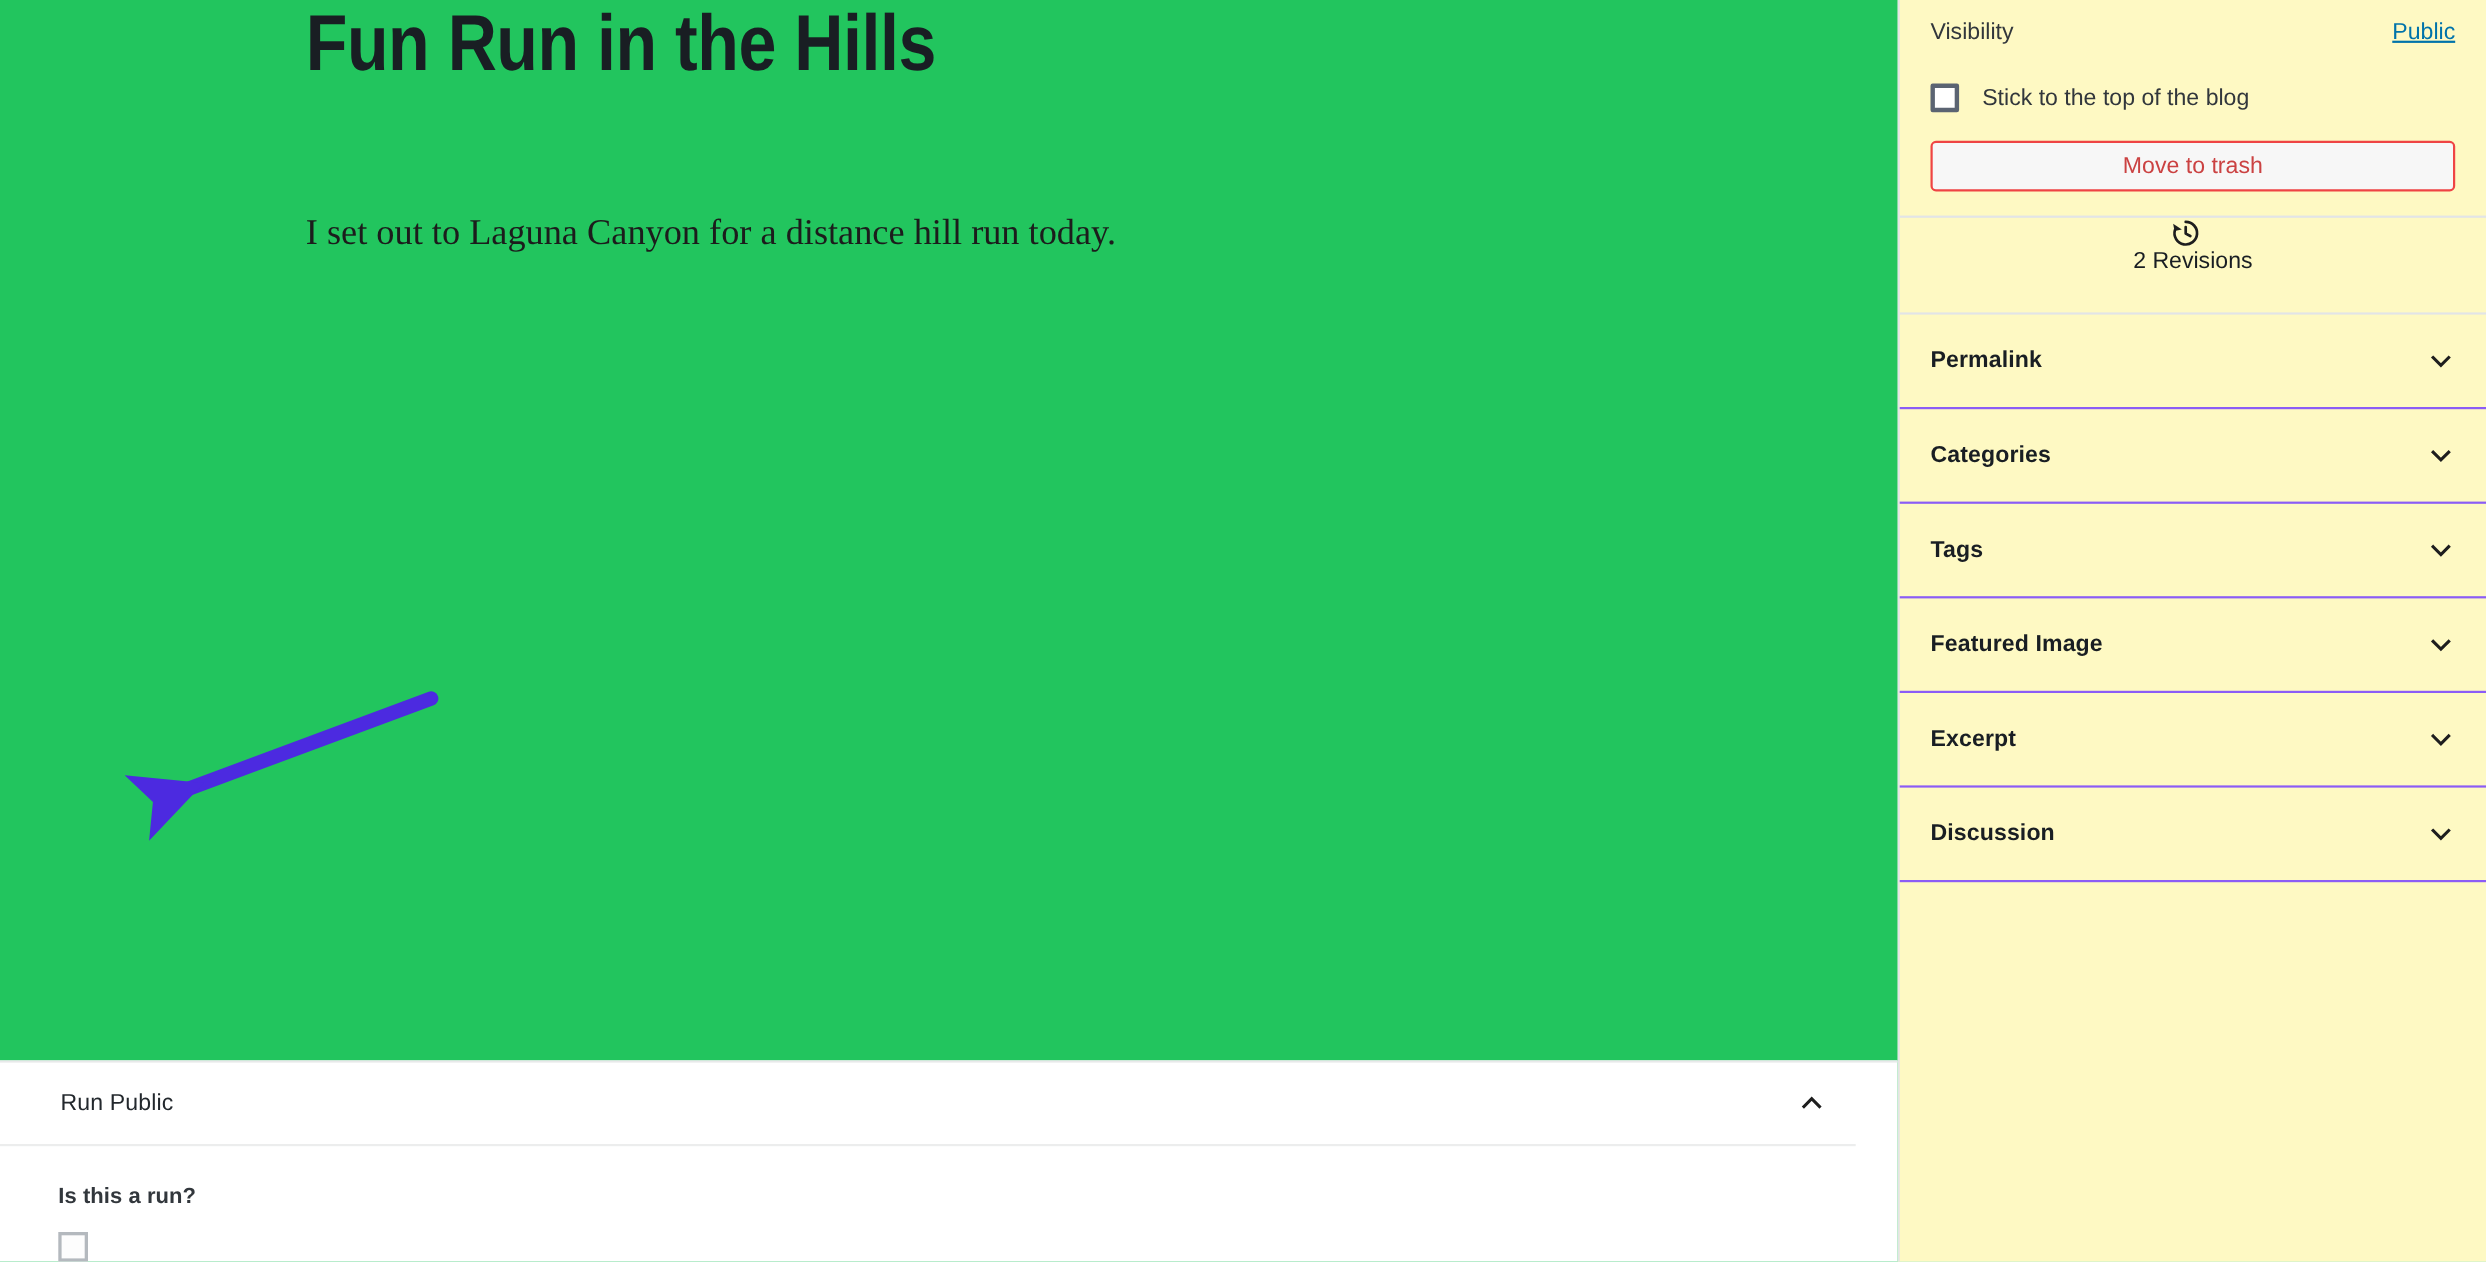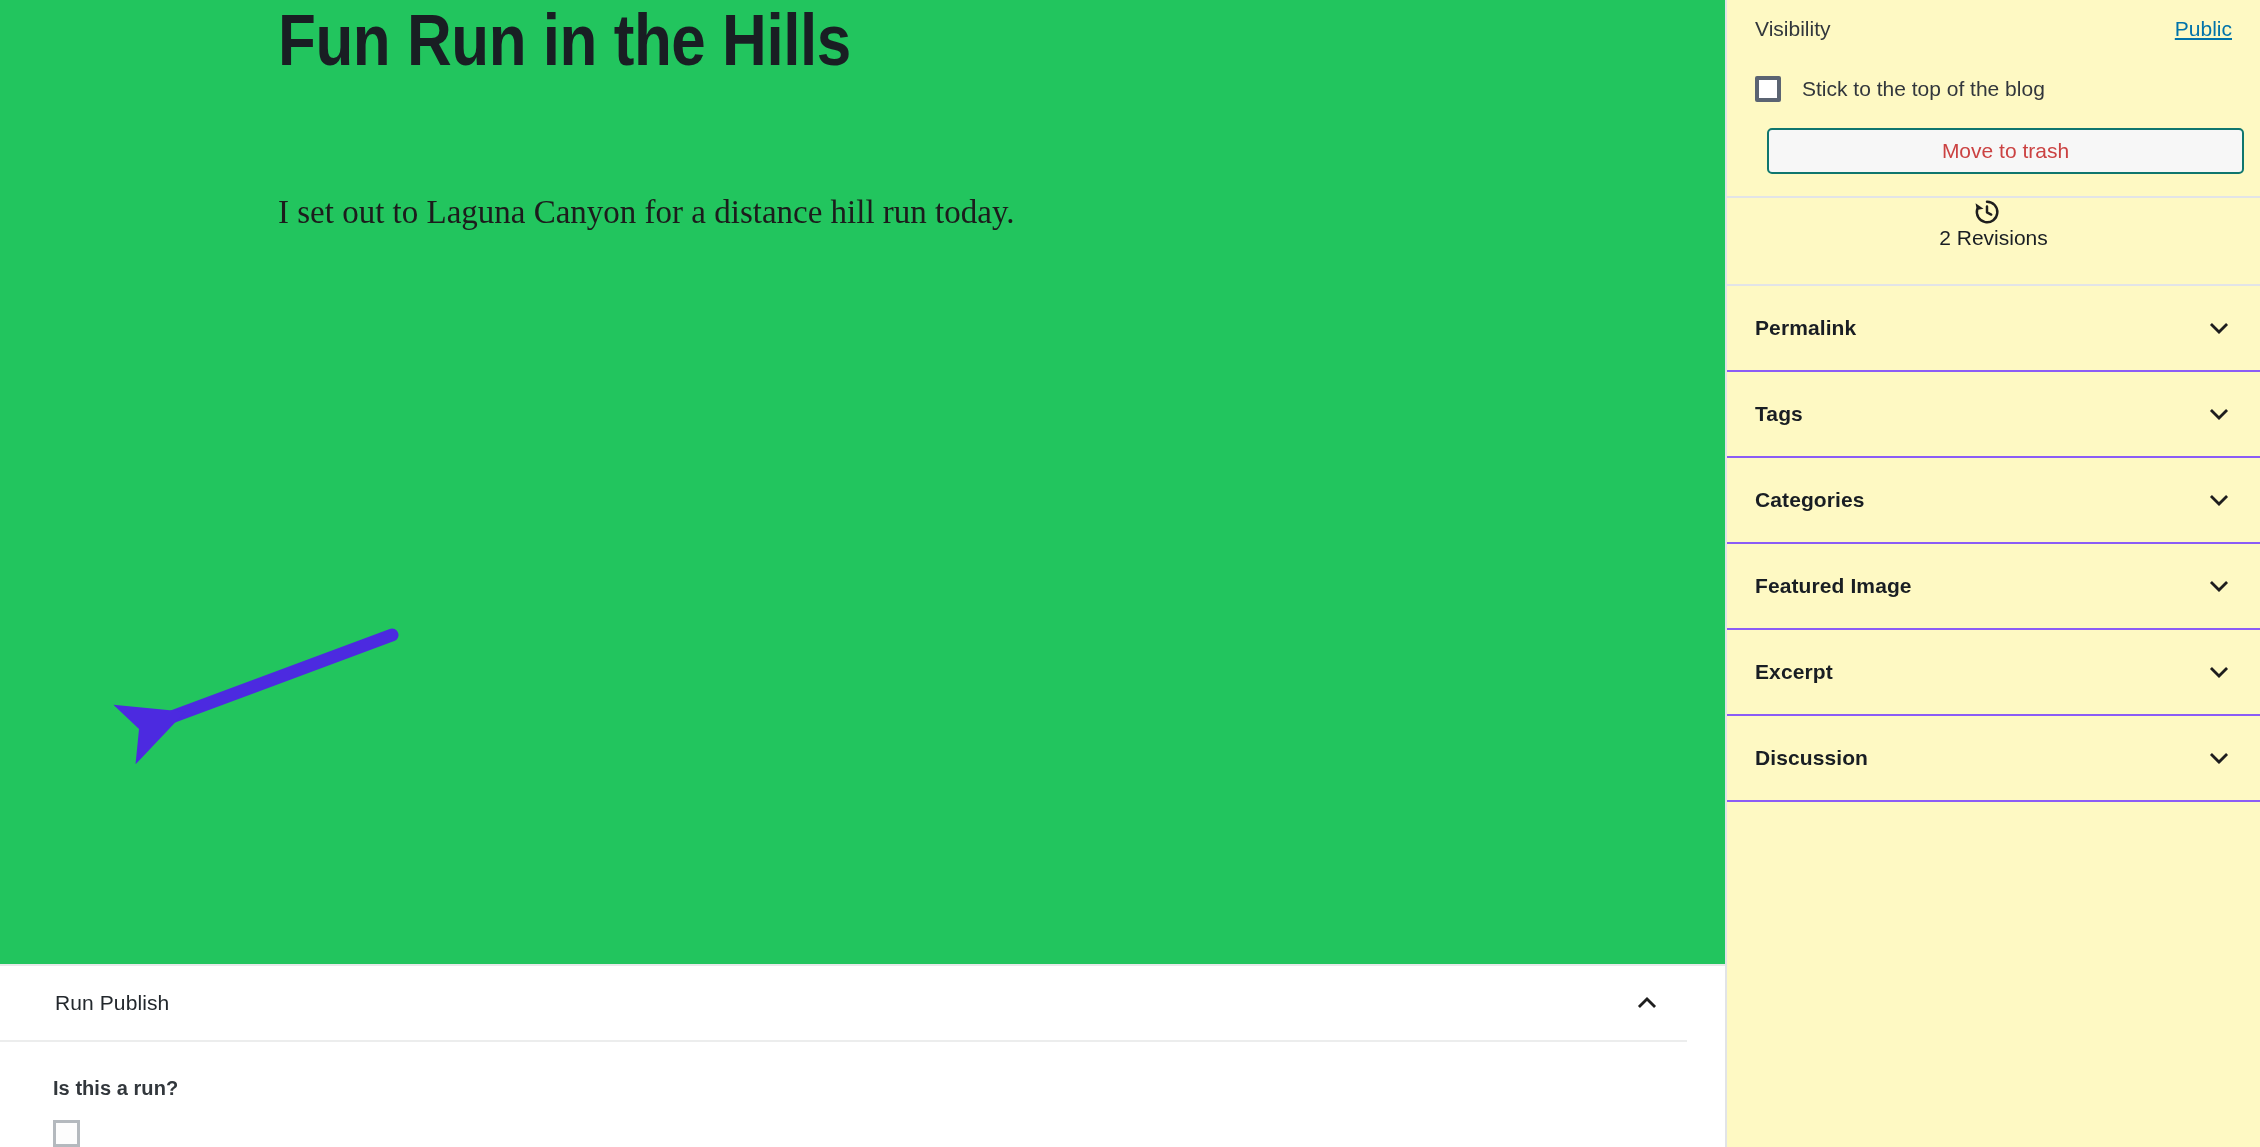--- a/index.html
+++ b/index.html
@@ -187,24 +187,24 @@
 
   .sticky-label {
     margin-left: 21px;
     font-size: 21px;
     color: #32373c;
   }
 
   .trash-button {
     display: block;
     width: 100%;
-    margin: 14px 0 22px 12px;
+    margin: 14px 0 22px 0;
     height: 46px;
     background: #f7f7f7;
-    border: 2px solid #0f766e;
+    border: 2px solid #ef4444;
     border-radius: 5px;
     color: #cb4242;
     font-family: "Liberation Sans", sans-serif;
     font-size: 21px;
     cursor: pointer;
     padding: 0;
   }
 
   .revisions-row {
     display: flex;
@@ -265,21 +265,21 @@
 
   <div class="editor-area">
 
     <div class="post-canvas">
       <h1 class="post-title">Fun Run in the Hills</h1>
       <p class="post-paragraph">I set out to Laguna Canyon for a distance hill run today.</p>
     </div>
 
     <div class="meta-box">
       <div class="meta-box-header">
-        <span class="meta-box-title">Run Publish</span>
+        <span class="meta-box-title">Run Public</span>
         <button class="meta-box-toggle">
           <svg class="chev" width="26" height="26" viewBox="0 0 24 24">
             <path d="M5.5 14.7 L12 8.2 L18.5 14.7" fill="none" stroke="#1e1e1e" stroke-width="2.6" stroke-linecap="square" stroke-linejoin="miter"></path>
           </svg>
         </button>
       </div>
       <div class="meta-box-body">
         <label class="field-label">Is this a run?</label>
         <span class="field-checkbox"></span>
       </div>
@@ -315,28 +315,28 @@
     </div>
 
     <div class="panel-row">
       <span class="panel-row-title">Permalink</span>
       <svg class="chev" width="26" height="26" viewBox="0 0 24 24">
         <path d="M5.5 9.3 L12 15.8 L18.5 9.3" fill="none" stroke="#1e1e1e" stroke-width="2.6" stroke-linecap="square" stroke-linejoin="miter"></path>
       </svg>
     </div>
 
     <div class="panel-row">
+      <span class="panel-row-title">Categories</span>
+      <svg class="chev" width="26" height="26" viewBox="0 0 24 24">
+        <path d="M5.5 9.3 L12 15.8 L18.5 9.3" fill="none" stroke="#1e1e1e" stroke-width="2.6" stroke-linecap="square" stroke-linejoin="miter"></path>
+      </svg>
+    </div>
+
+    <div class="panel-row">
       <span class="panel-row-title">Tags</span>
-      <svg class="chev" width="26" height="26" viewBox="0 0 24 24">
-        <path d="M5.5 9.3 L12 15.8 L18.5 9.3" fill="none" stroke="#1e1e1e" stroke-width="2.6" stroke-linecap="square" stroke-linejoin="miter"></path>
-      </svg>
-    </div>
-
-    <div class="panel-row">
-      <span class="panel-row-title">Categories</span>
       <svg class="chev" width="26" height="26" viewBox="0 0 24 24">
         <path d="M5.5 9.3 L12 15.8 L18.5 9.3" fill="none" stroke="#1e1e1e" stroke-width="2.6" stroke-linecap="square" stroke-linejoin="miter"></path>
       </svg>
     </div>
 
     <div class="panel-row">
       <span class="panel-row-title">Featured Image</span>
       <svg class="chev" width="26" height="26" viewBox="0 0 24 24">
         <path d="M5.5 9.3 L12 15.8 L18.5 9.3" fill="none" stroke="#1e1e1e" stroke-width="2.6" stroke-linecap="square" stroke-linejoin="miter"></path>
       </svg>

